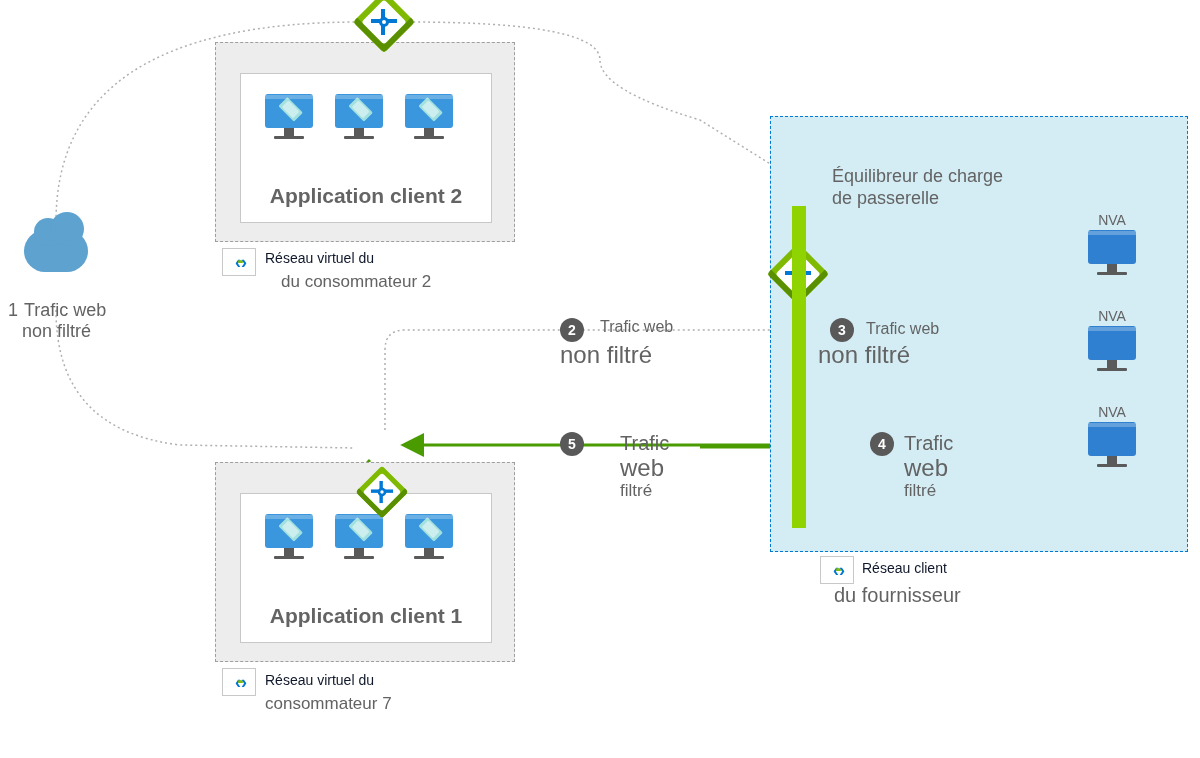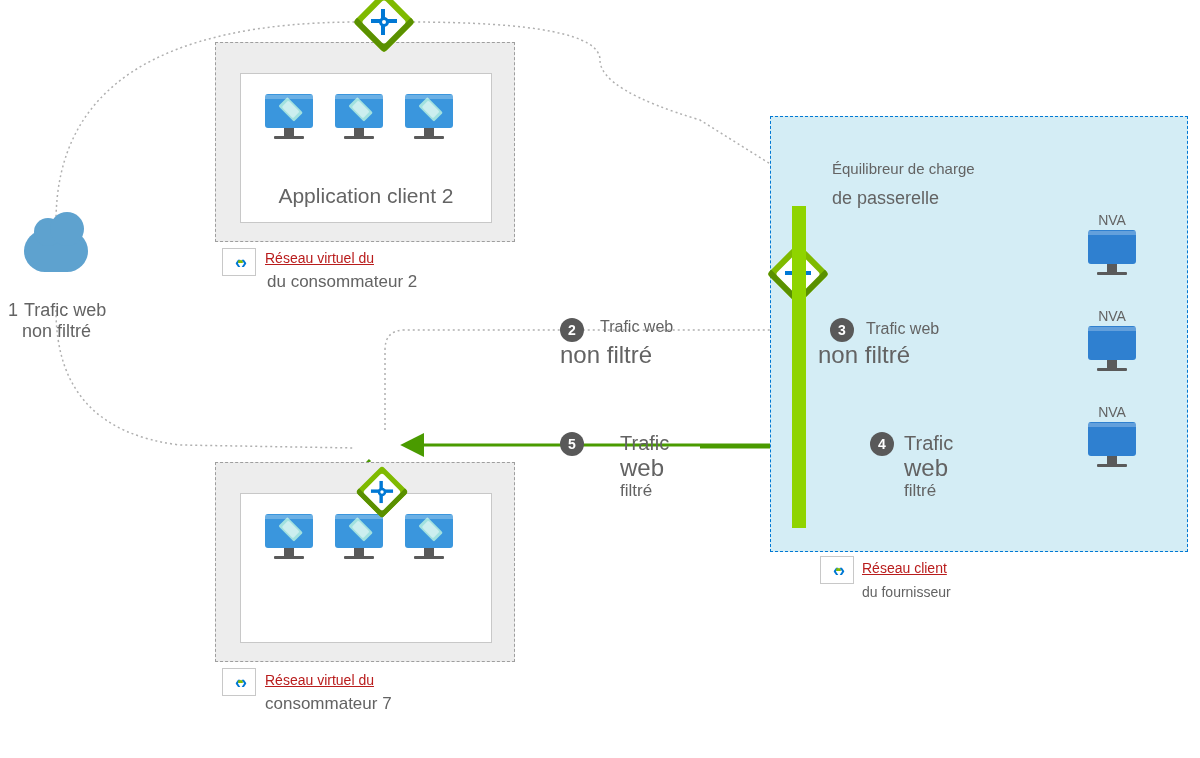--- a/index.html
+++ b/index.html
@@ -1,39 +1,39 @@
 <!DOCTYPE html>
 <html><head>
 <meta charset="utf-8">
 <style>
   * { box-sizing: border-box; margin: 0; padding: 0; }
   body { width: 1200px; height: 758px; position: relative; font-family: "Segoe UI", Arial, sans-serif; background: #fff; overflow: hidden; }
   .abs { position: absolute; }
   .dashed-box { border: 1.5px dashed #9e9e9e; background: #ededed; }
   .dashed-box-blue { border: 1.5px dashed #0078d4; background: #d4edf5; }
-  .inner-box { background: #fff; border: 1px solid #c8c8c8; position: absolute; }
+  .inner-box { background: #fff; border: 1px solid #c8c8c8; position: absolute; font-weight: bold; }
   .vm { position: absolute; width: 48px; height: 48px; }
   .vm-screen { width: 48px; height: 34px; background: #3a96dd; border-radius: 3px; position: relative; display:flex; align-items:center; justify-content:center;}
   .vm-screen::after { content:""; position:absolute; top:1px; left:0; right:0; height:4px; background:rgba(255,255,255,0.25); }
   .vm-cube { width:22px; height:22px; background:#a8e6e0; transform:rotate(45deg) scaleY(0.58) translate(0, -4px); border-radius:2px; opacity:0.95; }
   .vm-cube::before { content:""; position:absolute; inset:3px; background:rgba(255,255,255,0.5); border-radius:2px;}
   .vm-stand { width: 10px; height: 8px; background:#5a5a5a; margin:0 auto; }
   .vm-base { width: 30px; height: 3px; background:#5a5a5a; margin:0 auto; border-radius:1px;}
   .nva .vm-screen { background:#2f80d0; }
   .vnet-icon { width: 34px; height: 28px; background:#fff; border:1px solid #c8c8c8; display:flex; align-items:center; justify-content:center; }
   .vnet-arrows { color:#0078d4; font-size:18px; letter-spacing:-4px; font-weight:bold; }
   .lb-icon { width: 44px; height: 44px; position: relative; }
   .lb-diamond { width:44px; height:44px; background:#7fba00; transform:rotate(45deg); position:absolute; top:0; left:0; border-radius:4px; box-shadow: inset -6px -6px 0 #5a9000;}
   .lb-inner { position:absolute; inset:6px; background:#fff; border-radius:3px;}
   .lb-cross { position:absolute; top:50%; left:50%; width:34px; height:34px; transform:translate(-50%,-50%); }
   .lb-cross::before, .lb-cross::after { content:""; position:absolute; background:#0078d4; }
   .lb-cross .h { position:absolute; top:14px; left:4px; width:26px; height:4px; background:#0078d4;}
   .lb-cross .v { position:absolute; left:14px; top:4px; height:26px; width:4px; background:#0078d4;}
   .lb-cross .c { position:absolute; top:12px; left:12px; width:10px; height:10px; background:#fff; border-radius:50%; border:3px solid #0078d4;}
-  .caption { color:#b91c1c; font-size:17px;text-decoration:underline; }
+  .caption { color:#0f172a; font-size:17px; }
   .caption-big { color:#646464; font-size:21px; }
   .lbl { color:#636363; }
   .step-badge { width:24px; height:24px; border-radius:50%; background:#595959; color:#fff; font-size:14px; display:flex; align-items:center; justify-content:center; font-weight:600;}
   .flow-label { color:#636363; }
   .flow-title { font-size:16px; }
   .flow-big { font-size:24px; line-height:1.1; }
   .flow-small { font-size:17px; }
   .cloud { width:64px; height:42px; background:#5ea2cf; border-radius:22px; position:relative; }
   .cloud::before { content:""; position:absolute; width:28px; height:28px; background:#5ea2cf; border-radius:50%; top:-12px; left:10px;}
   .cloud::after { content:""; position:absolute; width:34px; height:34px; background:#5ea2cf; border-radius:50%; top:-18px; left:26px;}
@@ -107,21 +107,21 @@
         <div class="vm-stand"></div>
         <div class="vm-base"></div>
       </div>
     <div class="caption-big abs" style="left:0; right:0; bottom:14px; text-align:center;">Application client 2</div>
   </div>
 </div>
 <div class="abs vnet-icon" style="left:222px; top:248px;">
   <span class="vnet-arrows">‹<span style="color:#7fba00">·</span><span style="color:#7fba00">·</span>›</span>
 </div>
 <div class="abs caption" style="left:265px; top:250px; font-size:14px;">Réseau virtuel du</div>
-<div class="abs lbl" style="left:267px; top:272px; font-size:17px;">du consommateur 2</div>
+<div class="abs lbl" style="left:281px; top:272px; font-size:17px;">du consommateur 2</div>
 
 <div class="abs lb-icon" style="left:362px; top:0px;">
   <div class="lb-diamond">
       <div class="lb-inner"></div>
     </div>
   <div class="lb-cross">
       <div class="h"></div>
       <div class="v"></div>
       <div class="c"></div>
     </div>
@@ -143,20 +143,21 @@
         <div class="vm-stand"></div>
         <div class="vm-base"></div>
       </div>
     <div class="vm" style="left:164px; top:20px;">
         <div class="vm-screen">
           <div class="vm-cube"></div>
         </div>
         <div class="vm-stand"></div>
         <div class="vm-base"></div>
       </div>
+    <div class="caption-big abs" style="left:0; right:0; bottom:14px; text-align:center;">Application client 1</div>
   </div>
 </div>
 <div class="abs vnet-icon" style="left:222px; top:668px;">
   <span class="vnet-arrows">‹<span style="color:#7fba00">·</span><span style="color:#7fba00">·</span>›</span>
 </div>
 <div class="abs caption" style="left:265px; top:672px; font-size:14px;">Réseau virtuel du</div>
 <div class="abs lbl" style="left:265px; top:694px; font-size:17px;">consommateur 7</div>
 
 <div class="abs lb-icon" style="left:360px; top:426px; transform:scale(0.85);">
   <div class="lb-diamond">
@@ -177,21 +178,21 @@
     </div>
   <div class="lb-cross">
       <div class="h"></div>
       <div class="v"></div>
       <div class="c"></div>
     </div>
 </div>
 
 <div class="green-bar" style="left:792px; top:206px; width:14px; height:322px;"></div>
 
-<div class="abs lbl" style="left:832px; top:160px; font-size:15px;">Équilibreur de charge</div>
+<div class="abs lbl" style="left:832px; top:166px; font-size:18px;">Équilibreur de charge</div>
 <div class="abs lbl" style="left:832px; top:188px; font-size:18px;">de passerelle</div>
 
 <div class="abs" style="left:1088px; top:212px;">
   <div class="lbl" style="font-size:14px; text-align:center; margin-bottom:2px;">NVA</div>
   <div class="vm nva" style="position:relative;">
       <div class="vm-screen"></div>
       <div class="vm-stand"></div>
       <div class="vm-base"></div>
     </div>
 </div>
@@ -209,21 +210,21 @@
       <div class="vm-screen"></div>
       <div class="vm-stand"></div>
       <div class="vm-base"></div>
     </div>
 </div>
 
 <div class="abs vnet-icon" style="left:820px; top:556px;">
   <span class="vnet-arrows">‹<span style="color:#7fba00">·</span><span style="color:#7fba00">·</span>›</span>
 </div>
 <div class="abs caption" style="left:862px; top:560px; font-size:14px;">Réseau client</div>
-<div class="abs lbl" style="left:862px; top:584px; font-size:14px;">du fournisseur</div>
+<div class="abs lbl" style="left:834px; top:584px; font-size:20px;">du fournisseur</div>
 
 <div class="abs step-badge" style="left:560px; top:318px;">
     <span>2</span>
   </div>
 <div class="abs flow-label" style="left:600px; top:318px;">
   <div class="flow-title">Trafic web</div>
 </div>
 <div class="abs flow-label flow-big" style="left:560px; top:342px;">non filtré</div>
 
 <div class="abs step-badge" style="left:830px; top:318px;">

